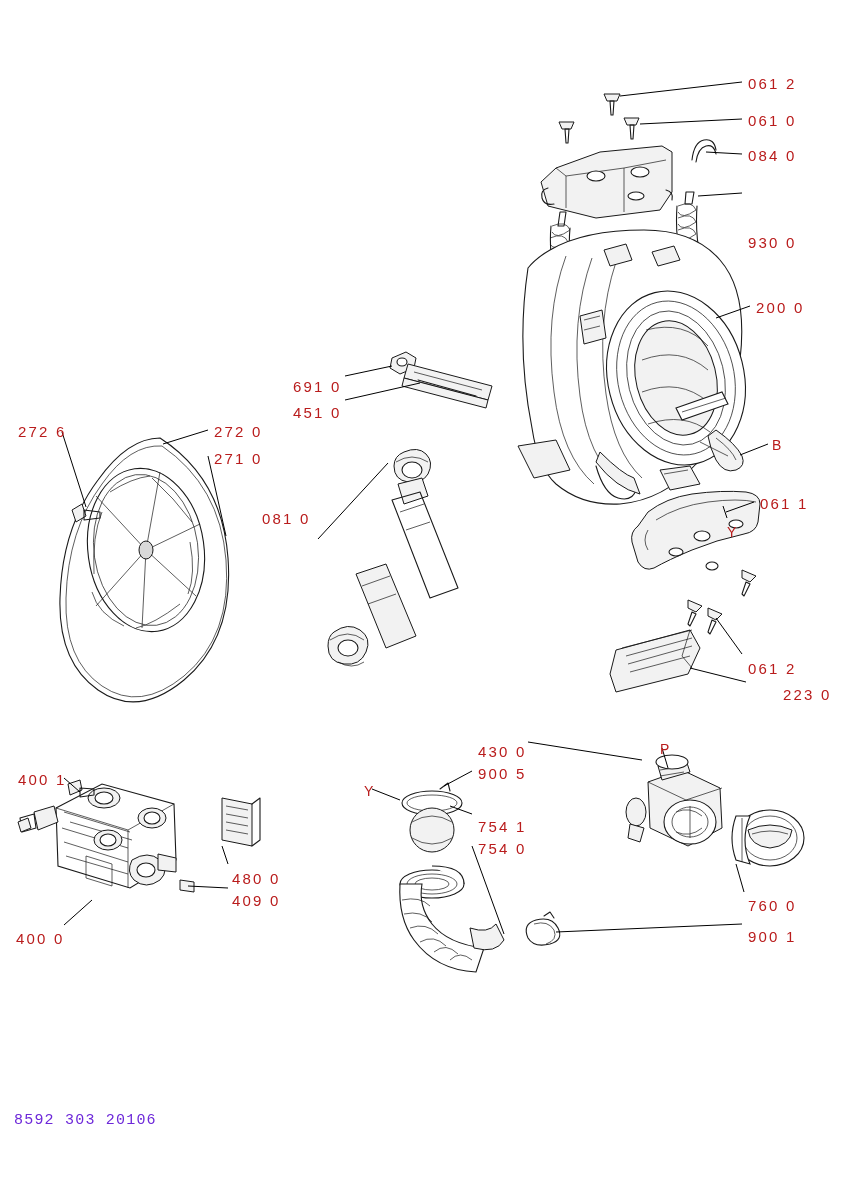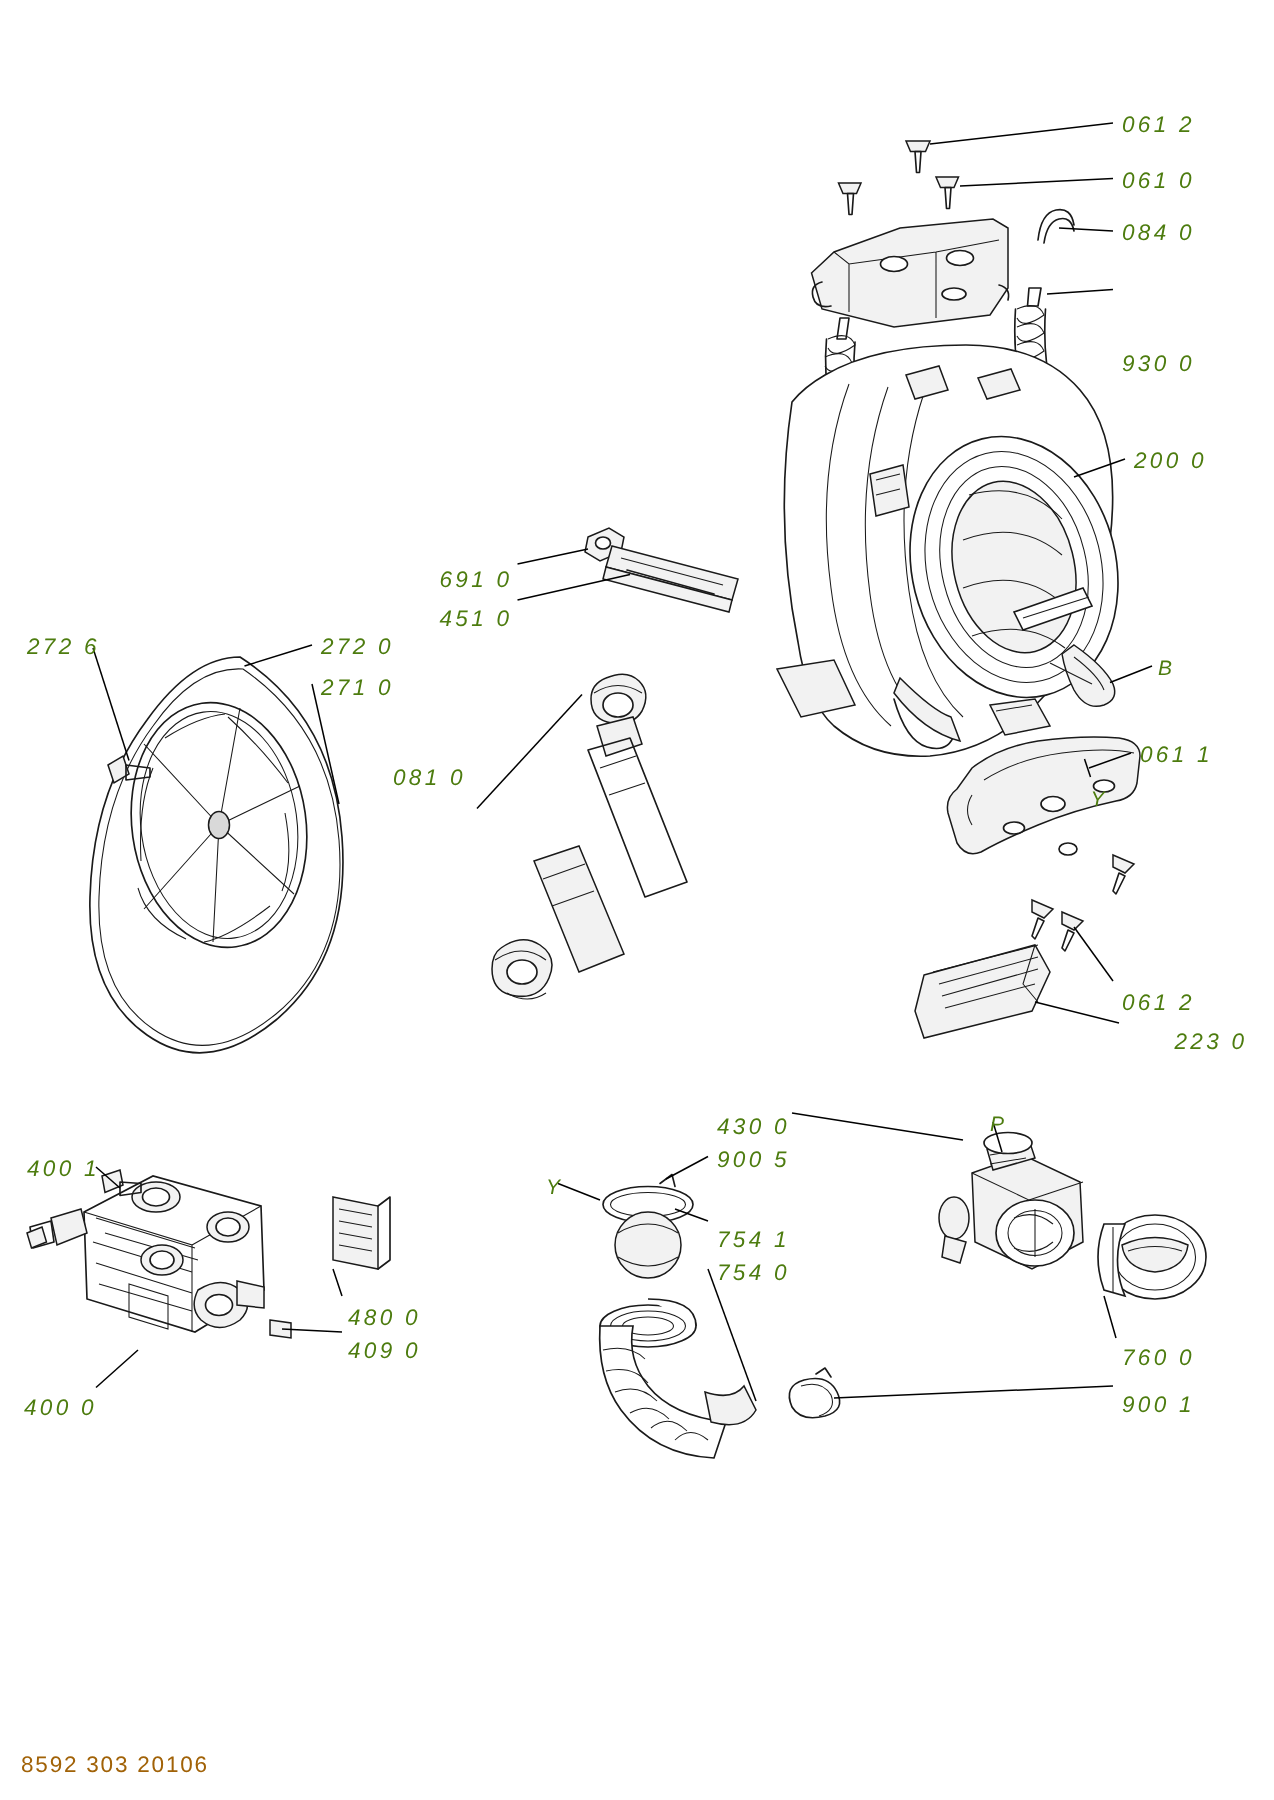--- a/index.html
+++ b/index.html
@@ -15,36 +15,36 @@
     width: 849px;
     height: 1200px;
     background: #ffffff;
     overflow: hidden;
   }
   .label {
     position: absolute;
     font-family: "Liberation Sans", sans-serif;
     font-size: 15px;
     letter-spacing: 2.2px;
-    color: #4d7c0f;
+    color: #b91c1c;
     white-space: nowrap;
-    font-style: italic;
   }
   .label.small {
     font-size: 14px;
     letter-spacing: 0.5px;
   }
   .footer {
     position: absolute;
     left: 14px;
-    top: 1168px;
+    top: 1112px;
     font-size: 15px;
     letter-spacing: 1.2px;
-    color: #a16207;
+    color: #6d28d9;
     white-space: nowrap;
+    font-family: Liberation Mono, monospace;
   }
   svg.art {
     position: absolute;
     left: 0;
     top: 0;
     width: 849px;
     height: 1200px;
     pointer-events: none;
   }
   .ln {

